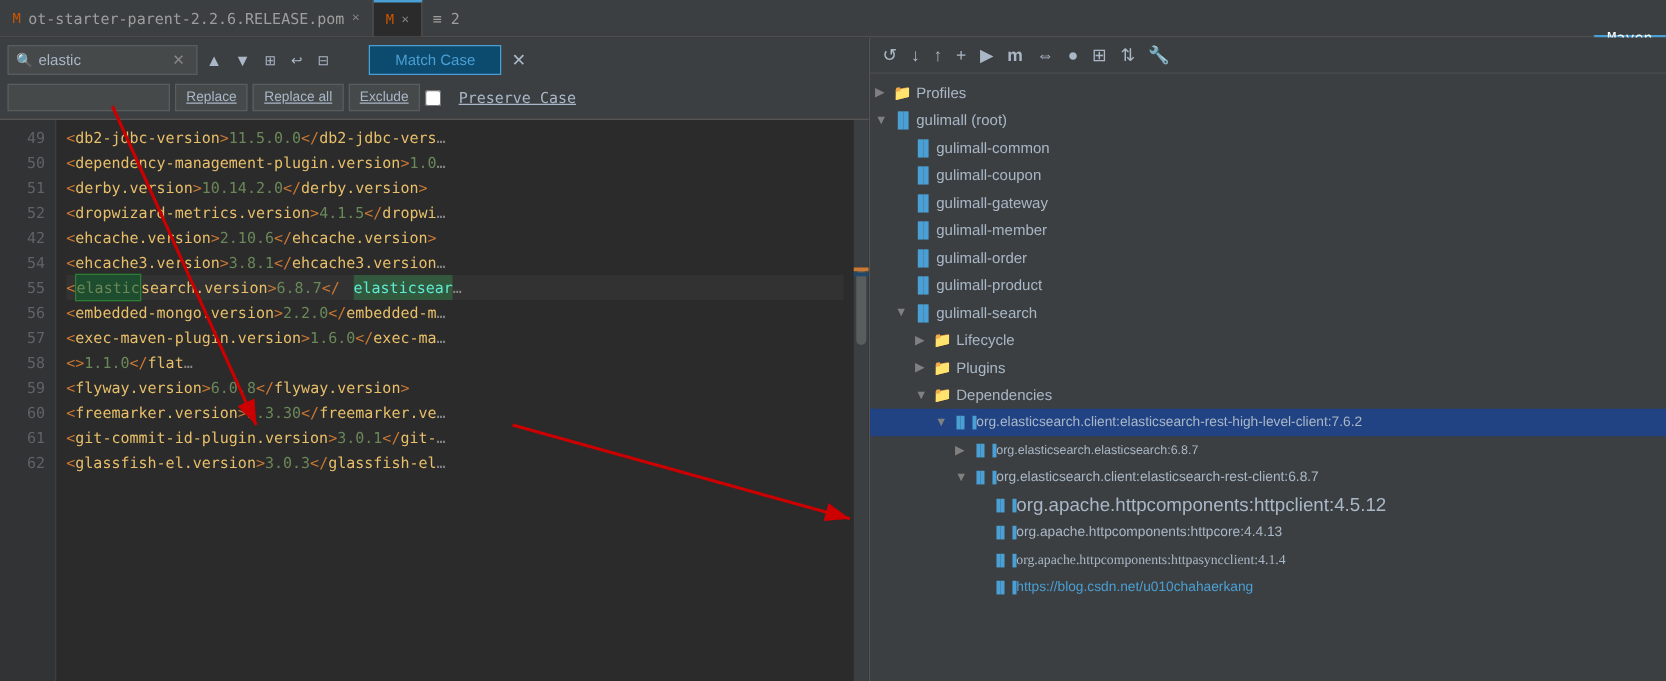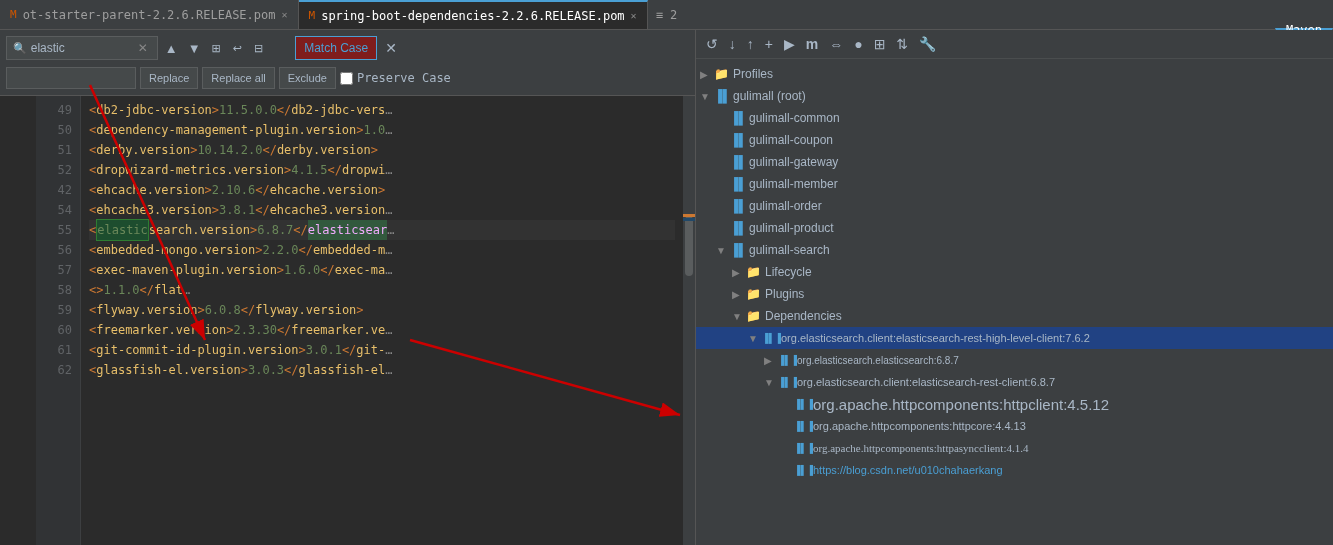--- a/index.html
+++ b/index.html
@@ -118,44 +118,45 @@
       cursor: pointer;
       font-size: 11px;
       padding: 2px 4px;
       border-radius: 2px;
     }
 
     .match-case-btn {
       display: flex;
       align-items: center;
       gap: 4px;
-      background: #7f1d1d;
+      background: #0c4a6e;
       border: 1px solid #5a5d5e;
       color: #a9b7c6;
       font-size: 12px;
-      padding: 2px 8px;
+      padding: 2px 20px;
       cursor: pointer;
       height: 24px;
     }
     .match-case-btn.active { border-color: #4a9fd4; color: #4a9fd4; }
 
     .close-search-btn {
       background: none;
       border: none;
       color: #a9b7c6;
       cursor: pointer;
       font-size: 14px;
       padding: 2px 4px;
     }
 
     .replace-row {
       display: flex;
       align-items: center;
       gap: 4px;
       height: 26px;
+      text-decoration: underline;
     }
     .replace-input-wrap {
       display: flex;
       align-items: center;
       background: #45494a;
       border: 1px solid #5a5d5e;
       height: 22px;
       padding: 0 6px;
       min-width: 130px;
     }
@@ -173,33 +174,32 @@
       color: #a9b7c6;
       font-size: 11px;
       padding: 2px 8px;
       cursor: pointer;
       height: 22px;
     }
 
     .preserve-case-wrap {
       display: flex;
       align-items: center;
-      gap: 4px;
+      gap: 14px;
       color: #a9b7c6;
       font-size: 12px;
     }
     .preserve-case-wrap input[type=checkbox] { cursor: pointer; }
 
     
     .code-area {
       display: flex;
       flex: 1;
       overflow: hidden;
       position: relative;
-      padding-left: 36px;
     }
     .line-numbers {
       width: 45px;
       background: #313335;
       color: #606366;
       font-size: 12px;
       text-align: right;
       padding-right: 8px;
       padding-top: 4px;
       line-height: 20px;
@@ -220,21 +220,22 @@
       height: 20px;
       display: flex;
       align-items: center;
     }
     .code-line.current-line { background: #323232; }
     .xml-tag { color: #e8bf6a; }
     .xml-value { color: #6a8759; text-align: center; }
     .xml-bracket { color: #cc7832; }
     .highlight-match {
       background: #32593d;
-      color: #f0abfc;
+      color: #5eead4;
+      margin-left: 11px;
     }
     .highlight-current {
       background: #1d4d2e;
       border: 1px solid #2e7d32;
       color: #6a8759;
     }
 
     
     .scroll-track {
       width: 12px;
@@ -336,21 +337,20 @@
 <body>
 
 <div class="tab-bar">
   <div class="tab">
     <span style="color:#cc5500; font-size:11px;">M</span>
     <span>ot-starter-parent-2.2.6.RELEASE.pom</span>
     <span class="close-icon">✕</span>
   </div>
   <div class="tab active">
     <span style="color:#cc5500; font-size:11px;">M</span>
-    <span>spring-boot-dependencies-2.2.6.RELEASE.pom</span>
     <span class="close-icon">✕</span>
   </div>
   <div class="tab-marker">
     <span>≡ 2</span>
   </div>
   <div style="flex:1"></div>
   <div class="tab active" style="border-left:1px solid #555;margin-top:28px;">
     <span>Maven</span>
   </div>
 </div>

